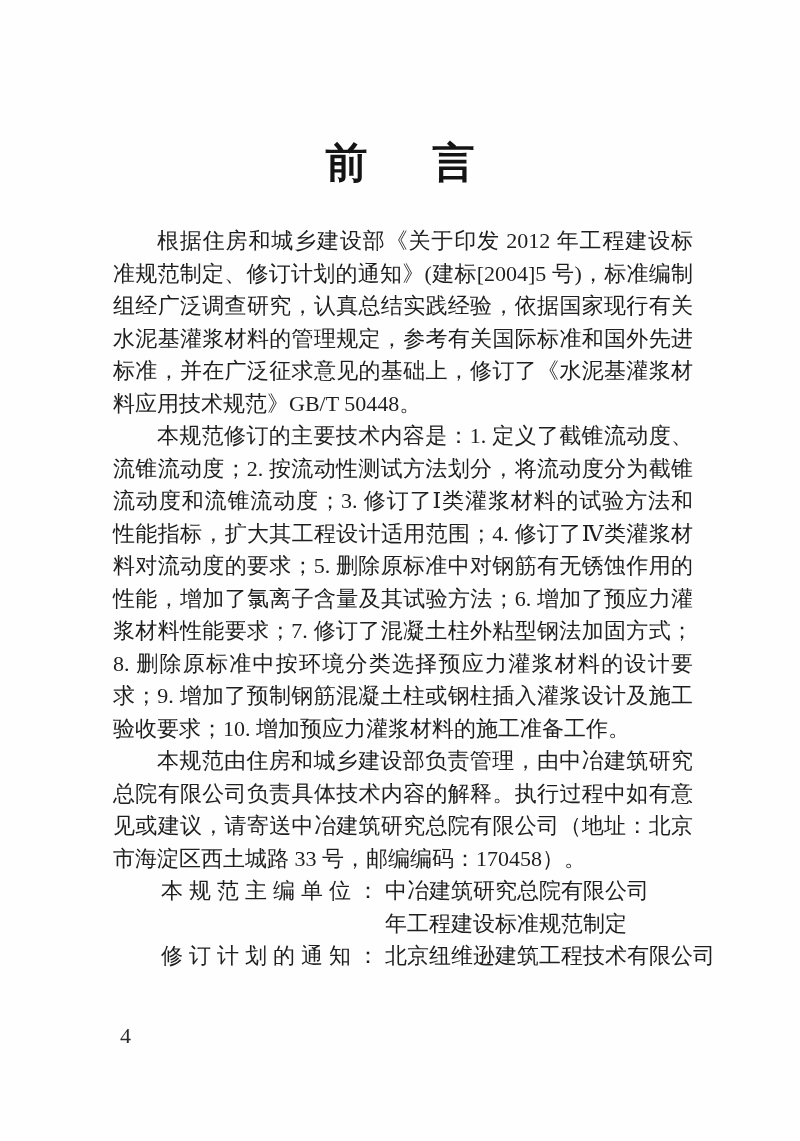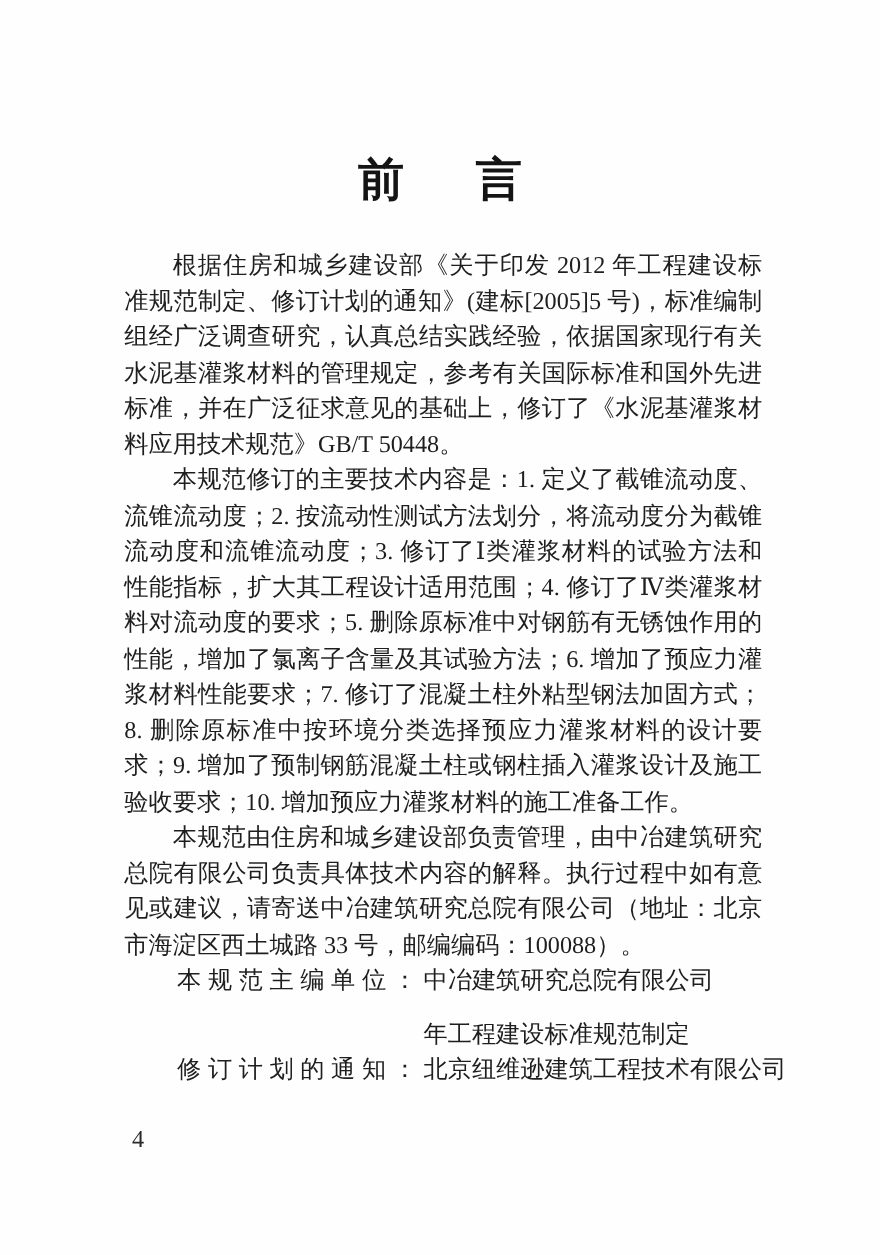--- a/index.html
+++ b/index.html
@@ -57,47 +57,46 @@
   }
   .unit-label {
     white-space: nowrap;
     letter-spacing: 6px;
     flex: 0 0 auto;
   }
   .unit-names {
     display: flex;
     flex-direction: column;
     flex: 0 0 auto;
-    gap: 16px;
   }
   .unit-name { white-space: nowrap; }
   .page-number {
     position: absolute;
     left: 120px;
     top: 1023px;
     font-size: 22px;
     line-height: 26px;
     color: #2a2a2a;
   }
 </style>
 </head>
 <body style="background: rgb(254, 254, 254); color: rgb(30, 30, 30);">
 
 <div class="sheet"></div>
 
 <h1 class="doc-title">前言</h1>
 
 <div class="body-block">
 
-  <p class="par">根据住房和城乡建设部《关于印发 2012 年工程建设标准规范制定、修订计划的通知》(建标[2005]5 号)，标准编制组经广泛调查研究，认真总结实践经验，依据国家现行有关水泥基灌浆材料的管理规定，参考有关国际标准和国外先进标准，并在广泛征求意见的基础上，修订了《水泥基灌浆材料应用技术规范》GB/T 50448。</p>
+  <p class="par">根据住房和城乡建设部《关于印发 2012 年工程建设标准规范制定、修订计划的通知》(建标[2004]5 号)，标准编制组经广泛调查研究，认真总结实践经验，依据国家现行有关水泥基灌浆材料的管理规定，参考有关国际标准和国外先进标准，并在广泛征求意见的基础上，修订了《水泥基灌浆材料应用技术规范》GB/T 50448。</p>
 
 
   <p class="par">本规范修订的主要技术内容是：1. 定义了截锥流动度、流锥流动度；2. 按流动性测试方法划分，将流动度分为截锥流动度和流锥流动度；3. 修订了Ⅰ类灌浆材料的试验方法和性能指标，扩大其工程设计适用范围；4. 修订了Ⅳ类灌浆材料对流动度的要求；5. 删除原标准中对钢筋有无锈蚀作用的性能，增加了氯离子含量及其试验方法；6. 增加了预应力灌浆材料性能要求；7. 修订了混凝土柱外粘型钢法加固方式；8. 删除原标准中按环境分类选择预应力灌浆材料的设计要求；9. 增加了预制钢筋混凝土柱或钢柱插入灌浆设计及施工验收要求；10. 增加预应力灌浆材料的施工准备工作。</p>
 
-  <p class="par">本规范由住房和城乡建设部负责管理，由中冶建筑研究总院有限公司负责具体技术内容的解释。执行过程中如有意见或建议，请寄送中冶建筑研究总院有限公司（地址：北京市海淀区西土城路 33 号，邮编编码：100088）。</p>
+  <p class="par">本规范由住房和城乡建设部负责管理，由中冶建筑研究总院有限公司负责具体技术内容的解释。执行过程中如有意见或建议，请寄送中冶建筑研究总院有限公司（地址：北京市海淀区西土城路 33 号，邮编编码：170458）。</p>
 
   <div class="units">
 
     <div class="unit-row">
       <span class="unit-label">本规范主编单位：</span>
       <span class="unit-names">
         <span class="unit-name">中冶建筑研究总院有限公司</span>
         <span class="unit-name">年工程建设标准规范制定</span>
       </span>
     </div>

